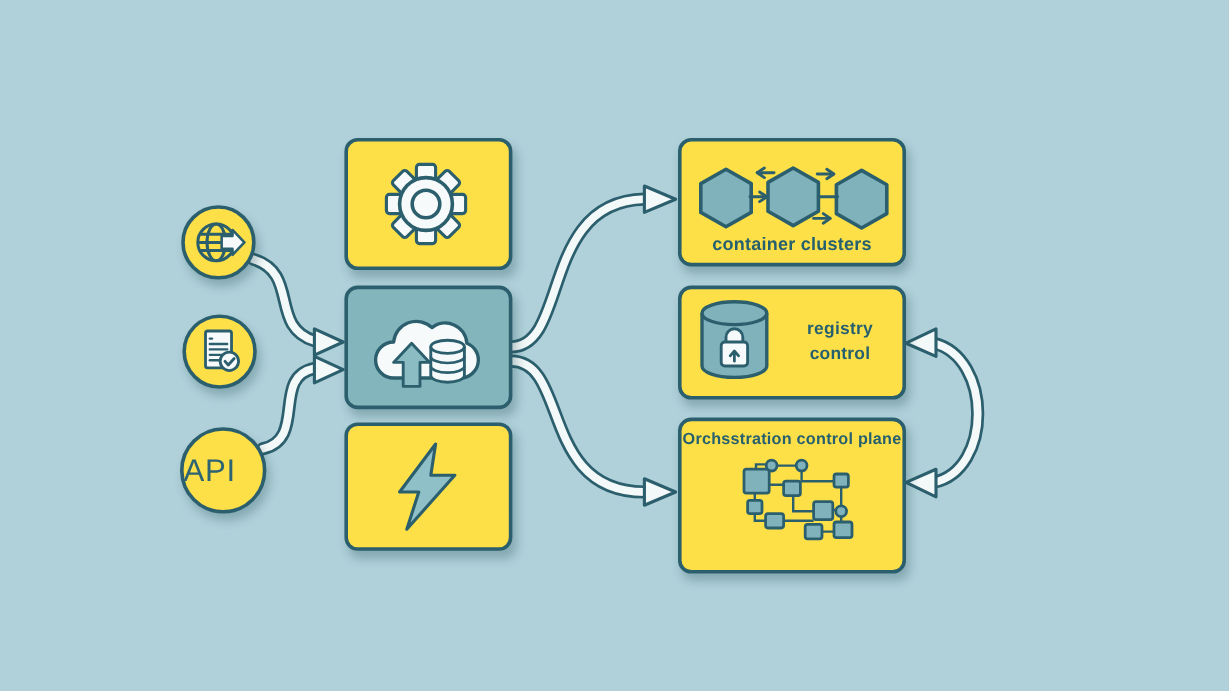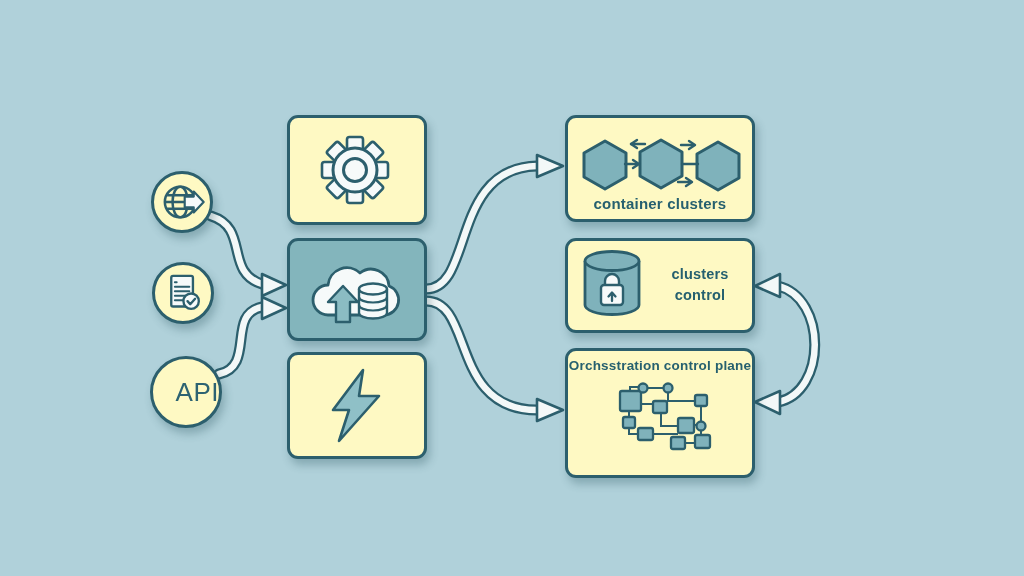--- a/index.html
+++ b/index.html
@@ -4,24 +4,24 @@
 <style>
   html,body { margin:0; padding:0; background:#8fb4bf; }
   .stage {
     position:relative; width:1024px; height:576px;
     background:#b0d1da; overflow:hidden;
     font-family:"Liberation Sans", sans-serif;
   }
   .overlay { position:absolute; left:0; top:0; width:1024px; height:576px; z-index:1; }
   .node {
     position:absolute; box-sizing:border-box; z-index:2;
-    background:#fef9c3; border:3px solid #2c5f6d; border-radius:11px;
+    background:#fde047; border:3px solid #2c5f6d; border-radius:11px;
     box-shadow:3px 6px 8px rgba(38,78,90,0.30);
   }
-  .circle { border-radius:50%; display:flex; align-items:center; justify-content:flex-end; }
+  .circle { border-radius:50%; display:flex; align-items:center; justify-content:flex-start; }
   .accent { background:#83b5bc; }
   .icon-svg { display:block; }
   .caption {
     position:absolute; left:0; right:0; text-align:center;
     color:#26606f; font-weight:600; letter-spacing:0.2px; z-index:3;
   }
   .api-label {
     color:#2d6372; font-size:26px; font-weight:400; letter-spacing:0.5px;
   }
   .clusters-caption { bottom:7px; font-size:15px; }
@@ -170,21 +170,21 @@
 
   <div class="node" style="left:565px; top:238px; width:190px; height:95px;">
     <svg class="icon-svg" width="184" height="89" viewBox="0 0 184 89">
       <path d="M17,20 V64 a27,9.5 0 0 0 54,0 V20" fill="#7fb2bb" stroke="#2c5f6d" stroke-width="2.8"></path>
       <ellipse cx="44" cy="20" rx="27" ry="9.5" fill="#7fb2bb" stroke="#2c5f6d" stroke-width="2.8"></ellipse>
       <path d="M37,45 v-5 a7,7 0 0 1 14,0 v5" fill="#f6fafa" stroke="#2c5f6d" stroke-width="2.4"></path>
       <rect x="33" y="44" width="22" height="20" rx="3" fill="#f6fafa" stroke="#2c5f6d" stroke-width="2.4"></rect>
       <path d="M44,60 V53 M40.5,55.5 L44,51.5 L47.5,55.5" fill="none" stroke="#2c5f6d" stroke-width="2.3" stroke-linecap="round" stroke-linejoin="round"></path>
     </svg>
     <div class="caption registry-caption">
-      <div>clusters</div>
+      <div>registry</div>
       <div>control</div>
     </div>
   </div>
 
   <div class="node" style="left:565px; top:348px; width:190px; height:130px;">
     <div class="caption orch-caption">Orchsstration control plane</div>
     <svg class="icon-svg" width="184" height="104" viewBox="0 0 184 104">
       <g fill="none" stroke="#2c5f6d" stroke-width="2">
         <path d="M62,40 V36 H70"></path>
         <line x1="80" y1="37" x2="95" y2="37"></line>

